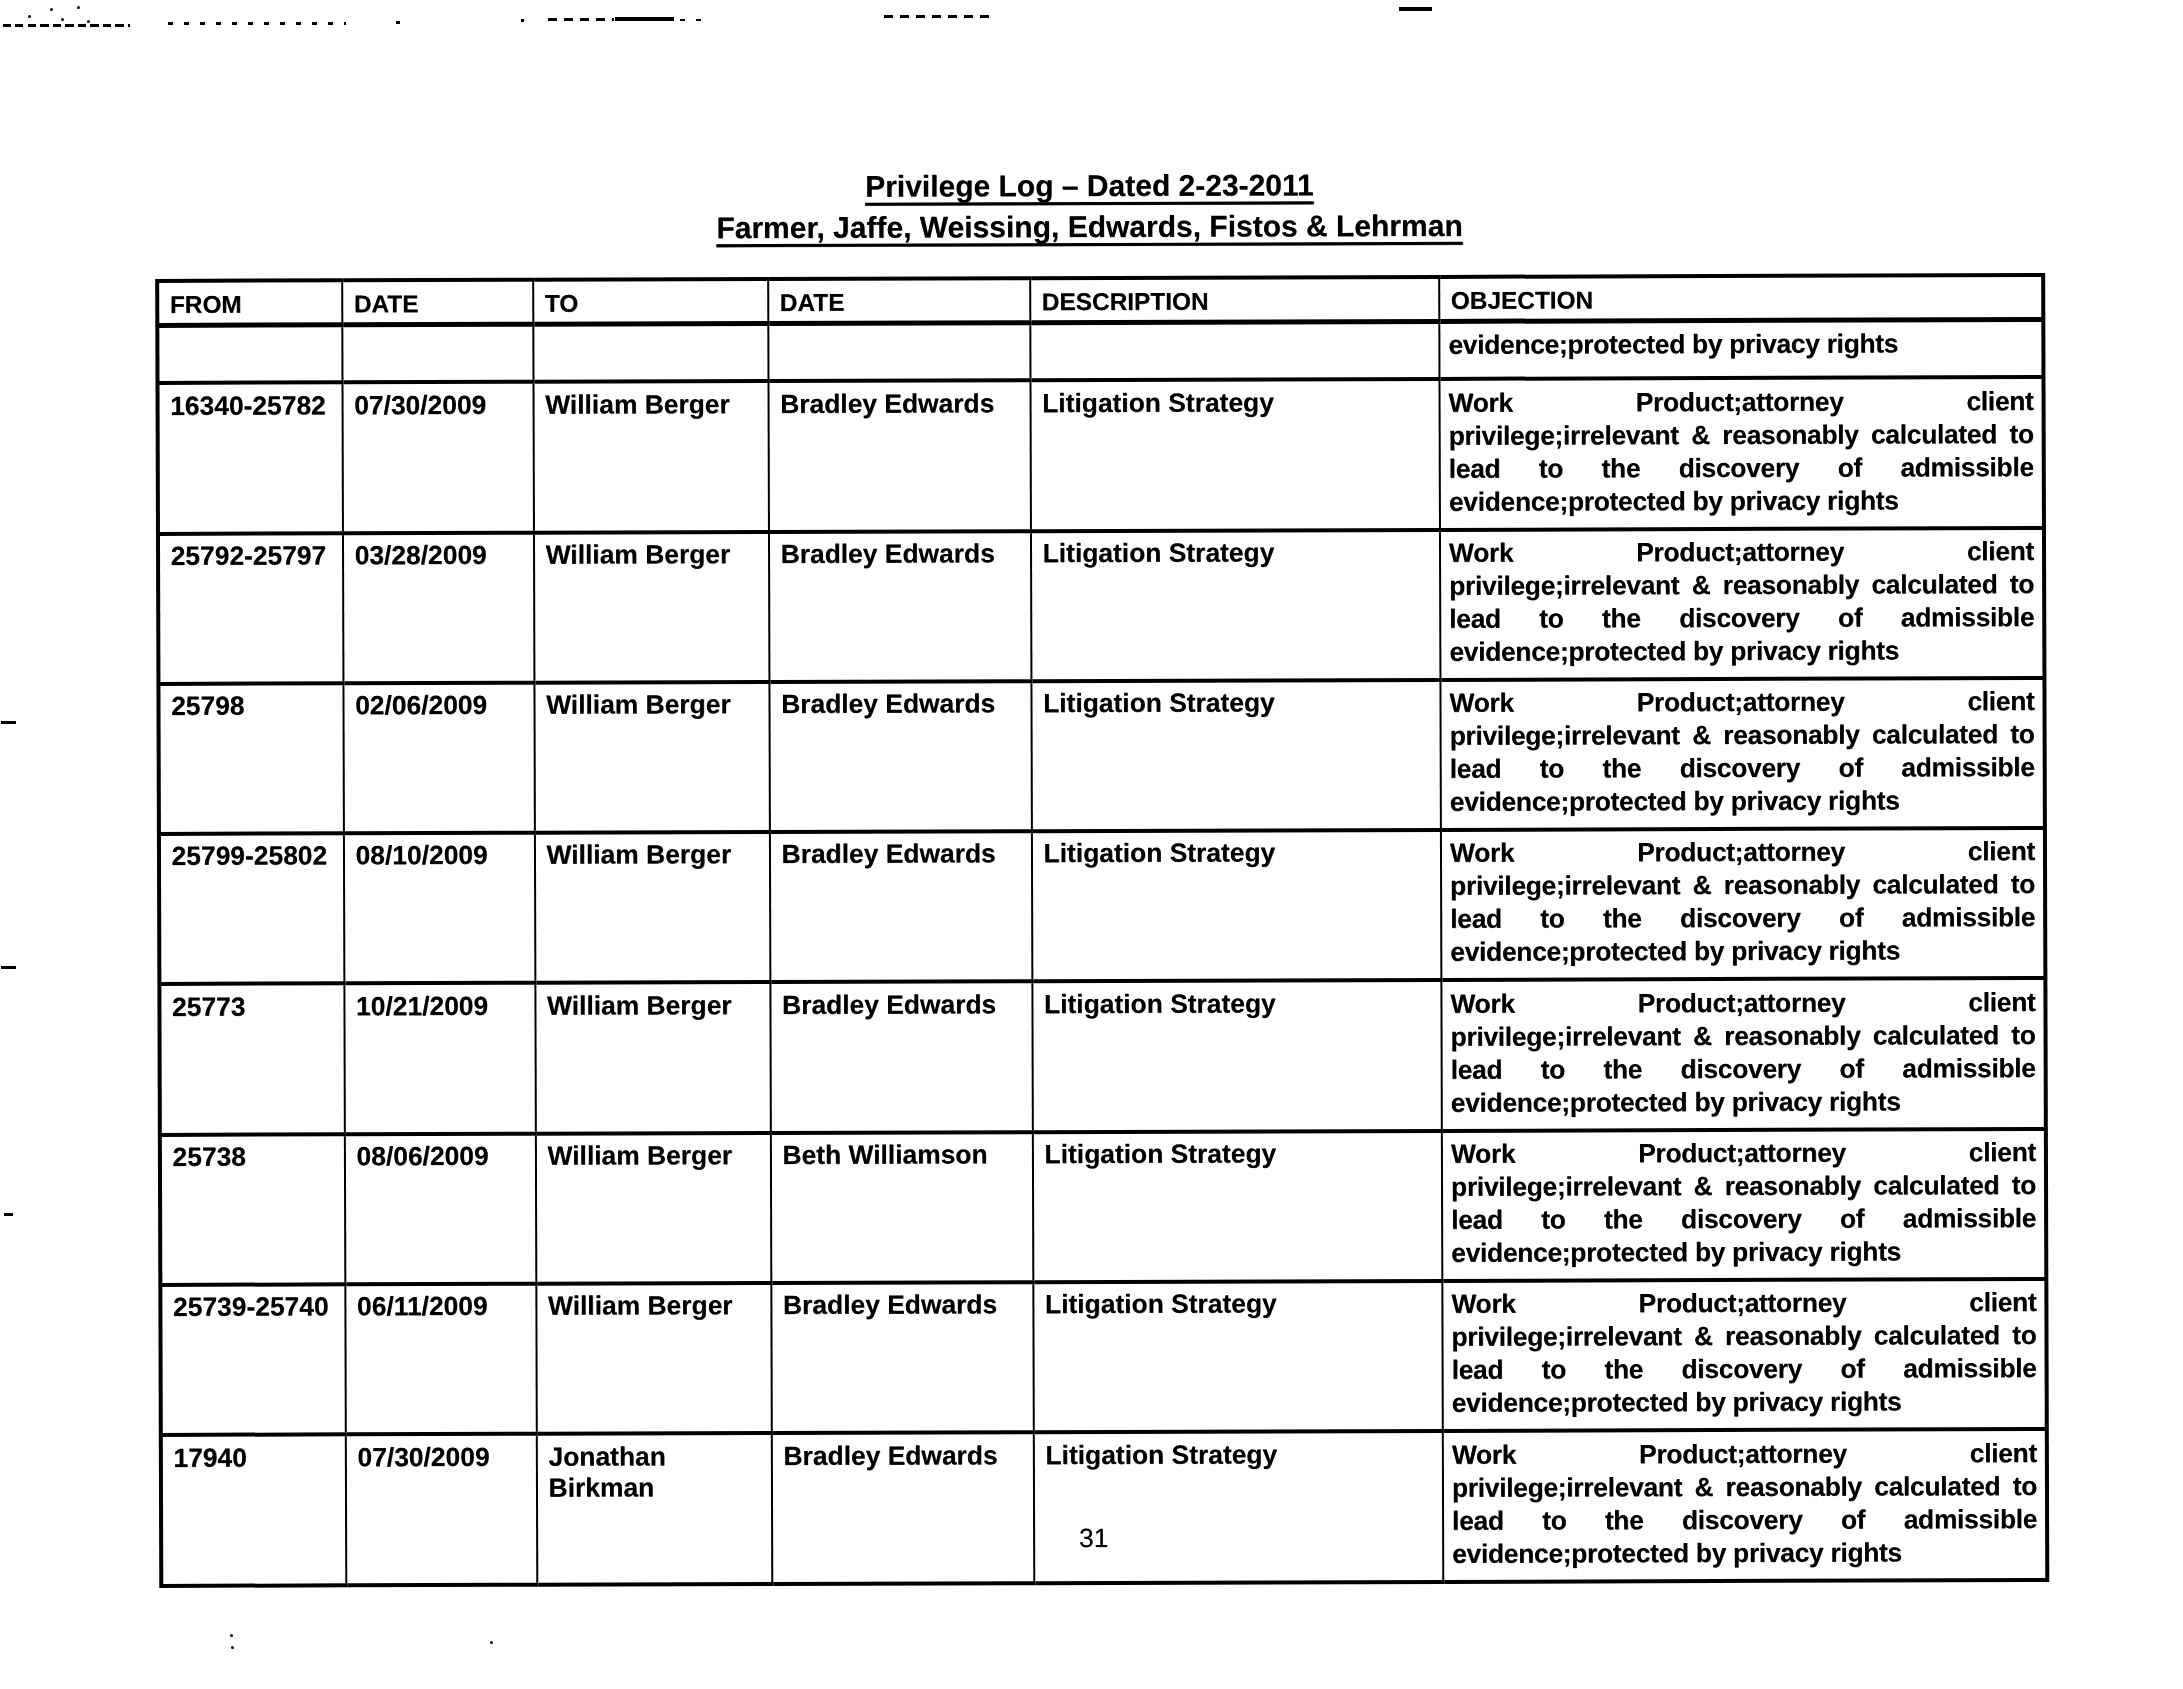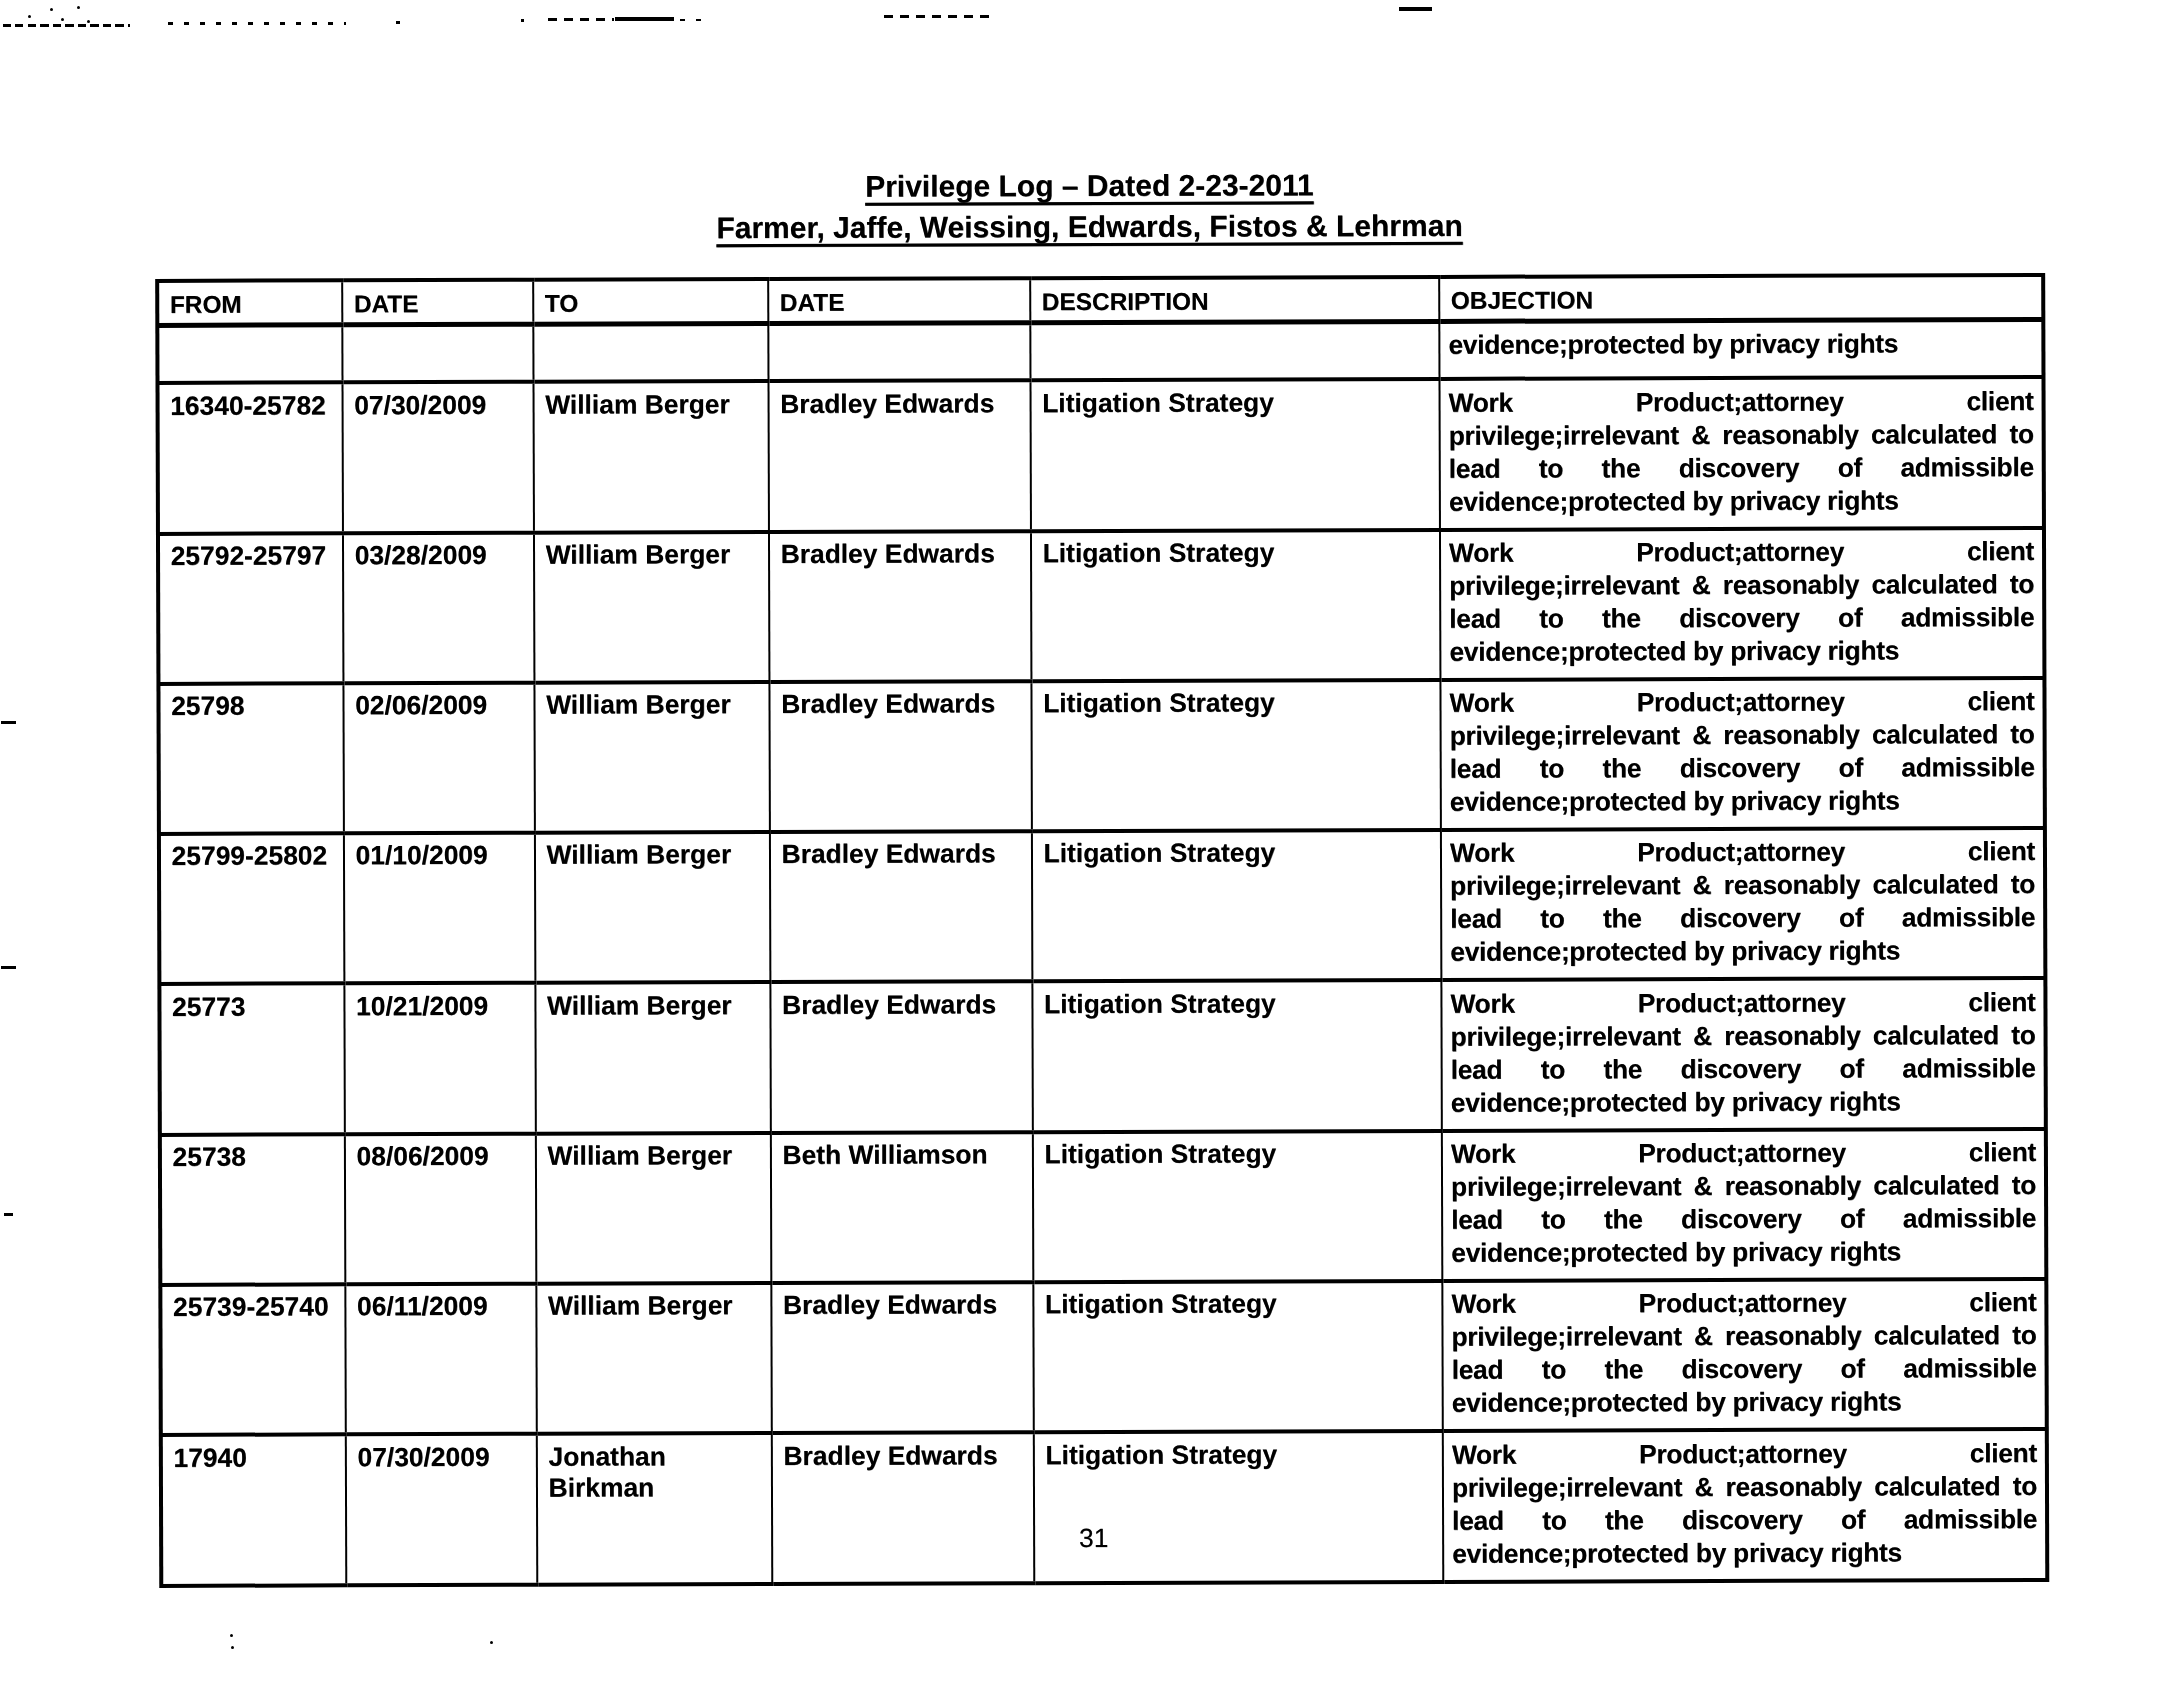--- a/index.html
+++ b/index.html
@@ -210,21 +210,21 @@
         <td class="c-obj">
           <div class="jline">Work Product;attorney client</div>
           <div class="jline">privilege;irrelevant &amp; reasonably calculated to</div>
           <div class="jline">lead to the discovery of admissible</div>
           <div class="pline">evidence;protected by privacy rights</div>
         </td>
       </tr>
 
       <tr class="data-row">
         <td>25799-25802</td>
-        <td>01/10/2009</td>
+        <td>08/10/2009</td>
         <td>William Berger</td>
         <td>Bradley Edwards</td>
         <td>Litigation Strategy</td>
         <td class="c-obj">
           <div class="jline">Work Product;attorney client</div>
           <div class="jline">privilege;irrelevant &amp; reasonably calculated to</div>
           <div class="jline">lead to the discovery of admissible</div>
           <div class="pline">evidence;protected by privacy rights</div>
         </td>
       </tr>

